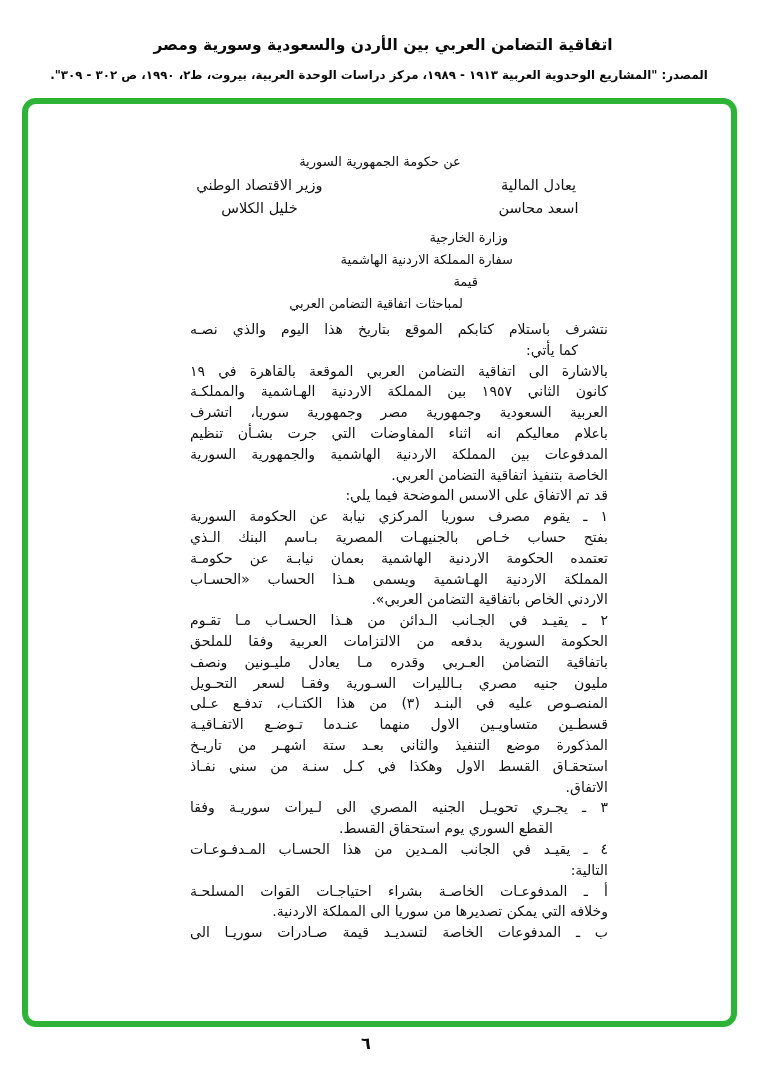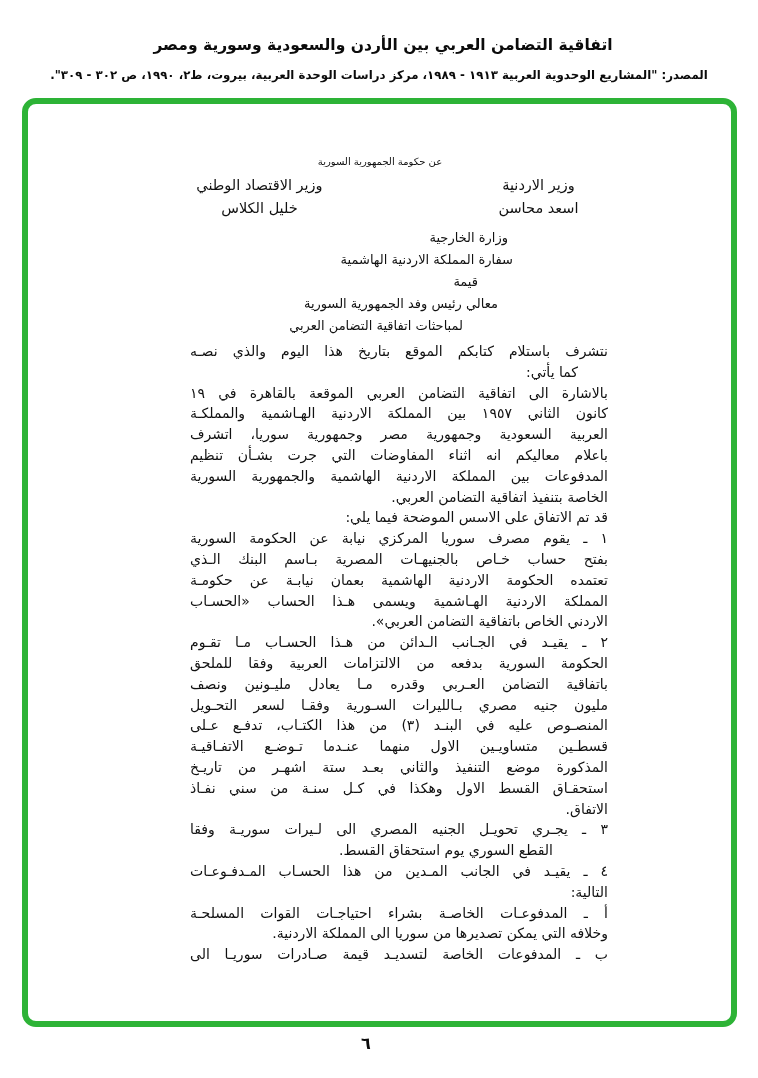--- a/index.html
+++ b/index.html
@@ -18,21 +18,21 @@
   .frame {
     position:absolute; left:22px; top:98px; width:715px; height:929px;
     box-sizing:border-box; border:6px solid #2db336; border-radius:14px;
     background:transparent;
   }
   .content {
     position:absolute; left:190px; top:150px; width:418px;
     direction:rtl; font-size:14px; line-height:20.8px; color:#111111;
   }
   .sig-heading {
-    line-height:24px; text-align:center; font-size:10px;
+    line-height:24px; text-align:center; font-size:13px;
     transform:translateX(-19px); white-space:nowrap;
   }
   .sig-row { display:flex; line-height:23px; font-size:14.5px; }
   .sig-cell { width:50%; box-sizing:border-box; text-align:center; white-space:nowrap; }
   .sig-cell.right-col { padding-left:70px; }
   .sig-cell.left-col  { padding-right:70px; }
   .address { margin-top:7px; line-height:22px; font-size:13px; }
   .body-text { margin-top:4px; }
   .line { min-height:20.8px; }
   .jl { text-align:justify; text-align-last:justify; }
@@ -46,32 +46,31 @@
 <body>
 
 <div class="title">اتفاقية التضامن العربي بين الأردن والسعودية وسورية ومصر</div>
 <div class="source">المصدر: "المشاريع الوحدوية العربية ١٩١٣ - ١٩٨٩، مركز دراسات الوحدة العربية، بيروت، ط٢، ١٩٩٠، ص ٣٠٢ - ٣٠٩".</div>
 
 <div class="frame" id="page-frame" style="border-color: rgb(45, 179, 54);"></div>
 
 <div class="content">
   <div class="sig-heading">عن حكومة الجمهورية السورية</div>
   <div class="sig-row">
-    <div class="sig-cell right-col">وزير الاردنية</div>
+    <div class="sig-cell right-col">يعادل المالية</div>
     <div class="sig-cell left-col">وزير الاقتصاد الوطني</div>
   </div>
   <div class="sig-row">
     <div class="sig-cell right-col">اسعد محاسن</div>
     <div class="sig-cell left-col">خليل الكلاس</div>
   </div>
   <div class="address" id="address-block">
       <div class="line sl" style="padding-right: 100px;">وزارة الخارجية</div>
       <div class="line sl" style="padding-right: 95px;">سفارة المملكة الاردنية الهاشمية</div>
       <div class="line sl" style="padding-right: 130px;">قيمة</div>
-      <div class="line sl" style="padding-right: 110px;">معالي رئيس وفد الجمهورية السورية</div>
       <div class="line sl" style="padding-right: 145px;">لمباحثات اتفاقية التضامن العربي</div>
     </div>
   <div class="body-text" id="body-block">
       <div class="line jl">نتشرف باستلام كتابكم الموقع بتاريخ هذا اليوم والذي نصـه</div>
       <div class="line sl" style="padding-right: 30px;">كما يأتي:</div>
       <div class="line jl">بالاشارة الى اتفاقية التضامن العربي الموقعة بالقاهرة في ١٩</div>
       <div class="line jl">كانون الثاني ١٩٥٧ بين المملكة الاردنية الهـاشمية والمملكـة</div>
       <div class="line jl">العربية السعودية وجمهورية مصر وجمهورية سوريا، اتشرف</div>
       <div class="line jl">باعلام معاليكم انه اثناء المفاوضات التي جرت بشـأن تنظيم</div>
       <div class="line jl">المدفوعات بين المملكة الاردنية الهاشمية والجمهورية السورية</div>

